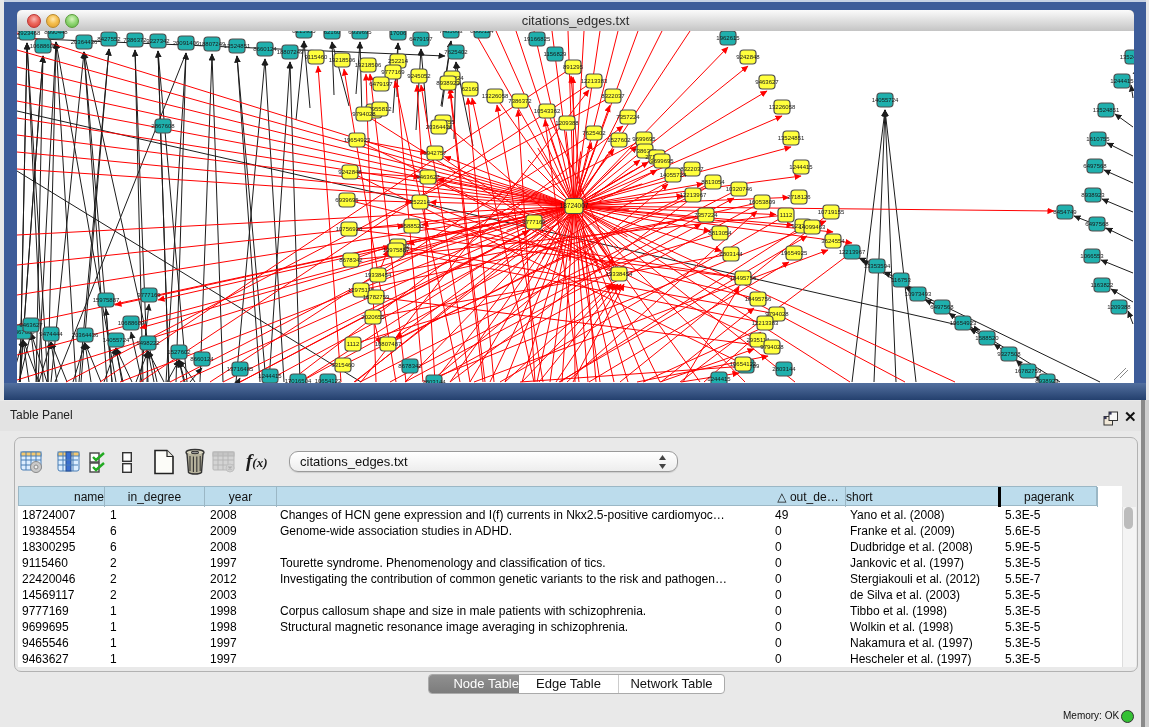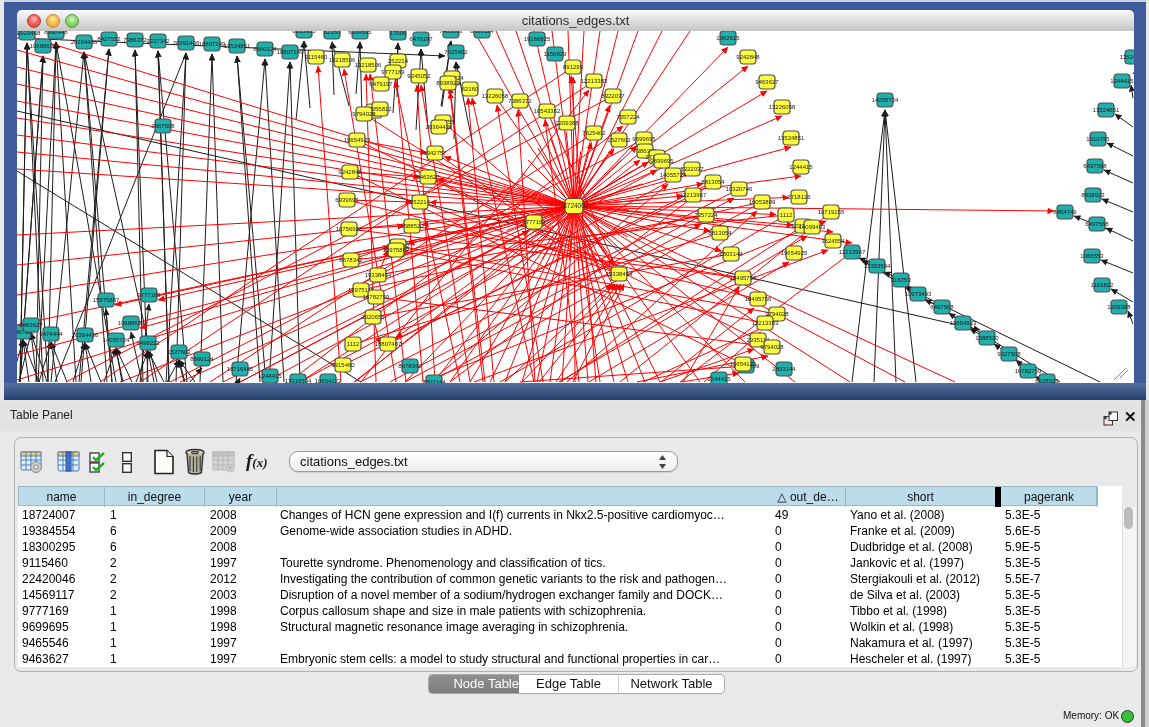--- a/index.html
+++ b/index.html
@@ -699,25 +699,25 @@
 <div class="abs" style="left:289px;top:451px;width:387px;height:19px;border:1px solid #9a9a9a;
  border-radius:9px;background:linear-gradient(#ffffff,#ededed);box-shadow:0 1px 1px rgba(0,0,0,0.12)">
  <div class="abs" style="left:10px;top:2px;font-size:13px;color:#111">citations_edges.txt</div>
  <svg class="abs" style="left:368px;top:3px" width="9" height="14" viewBox="0 0 9 14">
   <path d="M4.5 0 L8 5 H1 z" fill="#444"></path>
       <path d="M4.5 14 L1 9 H8 z" fill="#444"></path>
  </svg>
 </div>
 <div style="position:absolute;left:18px;top:486px;width:1104px;height:181px;background:#fff"></div>
 <div style="position:absolute;left:18px;top:486px;width:1079px;height:20px;background:#bcdcec;border:1px solid #9bb7c5;box-sizing:border-box;font-size:12px;color:#111">
-    <div style="position:absolute;left:0px;top:0;width:86px;height:20px;border-right:1px solid #9bb7c5;box-sizing:border-box;text-align:center;line-height:20px;overflow:hidden">name</div>
+    <div style="position:absolute;left:0px;top:0;width:86px;height:20px;border-right:1px solid #9bb7c5;box-sizing:border-box;text-align:right;line-height:20px;overflow:hidden">name</div>
     <div style="position:absolute;left:86px;top:0;width:100px;height:20px;border-right:1px solid #9bb7c5;box-sizing:border-box;text-align:center;line-height:20px;overflow:hidden">in_degree</div>
     <div style="position:absolute;left:186px;top:0;width:72px;height:20px;border-right:1px solid #9bb7c5;box-sizing:border-box;text-align:center;line-height:20px;overflow:hidden">year</div>
     <div style="position:absolute;left:752px;top:0;width:75px;height:20px;border-right:1px solid #9bb7c5;box-sizing:border-box;text-align:center;line-height:20px;overflow:hidden">△ out_de…</div>
-    <div style="position:absolute;left:827px;top:0;width:155px;height:20px;border-right:6px solid #000000;box-sizing:border-box;text-align:center;line-height:20px;overflow:hidden">short</div>
+    <div style="position:absolute;left:827px;top:0;width:155px;height:20px;border-right:3px solid #000000;box-sizing:border-box;line-height:20px;overflow:hidden">short</div>
     <div style="position:absolute;left:982px;top:0;width:97px;height:20px;border-right:1px solid #9bb7c5;box-sizing:border-box;text-align:center;line-height:20px;overflow:hidden">pagerank</div>
   </div>
 <div style="position:absolute;left:18px;top:507px;width:1103px;height:16px;font-size:12px;line-height:16px;color:#000">
     <div style="position:absolute;left:4px;top:0;width:82px;height:16px;overflow:hidden;white-space:nowrap">18724007</div>
     <div style="position:absolute;left:92px;top:0;width:95px;height:16px;overflow:hidden;white-space:nowrap">1</div>
     <div style="position:absolute;left:192px;top:0;width:68px;height:16px;overflow:hidden;white-space:nowrap">2008</div>
     <div style="position:absolute;left:262px;top:0;width:490px;height:16px;overflow:hidden;white-space:nowrap">Changes of HCN gene expression and I(f) currents in Nkx2.5-positive cardiomyoc…</div>
     <div style="position:absolute;left:757px;top:0;width:72px;height:16px;overflow:hidden;white-space:nowrap">49</div>
     <div style="position:absolute;left:832px;top:0;width:152px;height:16px;overflow:hidden;white-space:nowrap">Yano et al. (2008)</div>
     <div style="position:absolute;left:987px;top:0;width:90px;height:16px;overflow:hidden;white-space:nowrap">5.3E-5</div>
@@ -754,21 +754,20 @@
     <div style="position:absolute;left:192px;top:0;width:68px;height:16px;overflow:hidden;white-space:nowrap">2012</div>
     <div style="position:absolute;left:262px;top:0;width:490px;height:16px;overflow:hidden;white-space:nowrap">Investigating the contribution of common genetic variants to the risk and pathogen…</div>
     <div style="position:absolute;left:757px;top:0;width:72px;height:16px;overflow:hidden;white-space:nowrap">0</div>
     <div style="position:absolute;left:832px;top:0;width:152px;height:16px;overflow:hidden;white-space:nowrap">Stergiakouli et al. (2012)</div>
     <div style="position:absolute;left:987px;top:0;width:90px;height:16px;overflow:hidden;white-space:nowrap">5.5E-7</div>
   </div>
 <div style="position:absolute;left:18px;top:587px;width:1103px;height:16px;font-size:12px;line-height:16px;color:#000">
     <div style="position:absolute;left:4px;top:0;width:82px;height:16px;overflow:hidden;white-space:nowrap">14569117</div>
     <div style="position:absolute;left:92px;top:0;width:95px;height:16px;overflow:hidden;white-space:nowrap">2</div>
     <div style="position:absolute;left:192px;top:0;width:68px;height:16px;overflow:hidden;white-space:nowrap">2003</div>
-    <div style="position:absolute;left:262px;top:0;width:490px;height:16px;overflow:hidden;white-space:nowrap">Disruption of a novel member of a sodium/hydrogen exchanger family and DOCK…</div>
     <div style="position:absolute;left:757px;top:0;width:72px;height:16px;overflow:hidden;white-space:nowrap">0</div>
     <div style="position:absolute;left:832px;top:0;width:152px;height:16px;overflow:hidden;white-space:nowrap">de Silva et al. (2003)</div>
     <div style="position:absolute;left:987px;top:0;width:90px;height:16px;overflow:hidden;white-space:nowrap">5.3E-5</div>
   </div>
 <div style="position:absolute;left:18px;top:603px;width:1103px;height:16px;font-size:12px;line-height:16px;color:#000">
     <div style="position:absolute;left:4px;top:0;width:82px;height:16px;overflow:hidden;white-space:nowrap">9777169</div>
     <div style="position:absolute;left:92px;top:0;width:95px;height:16px;overflow:hidden;white-space:nowrap">1</div>
     <div style="position:absolute;left:192px;top:0;width:68px;height:16px;overflow:hidden;white-space:nowrap">1998</div>
     <div style="position:absolute;left:262px;top:0;width:490px;height:16px;overflow:hidden;white-space:nowrap">Corpus callosum shape and size in male patients with schizophrenia.</div>
     <div style="position:absolute;left:757px;top:0;width:72px;height:16px;overflow:hidden;white-space:nowrap">0</div>
@@ -789,21 +788,20 @@
     <div style="position:absolute;left:92px;top:0;width:95px;height:16px;overflow:hidden;white-space:nowrap">1</div>
     <div style="position:absolute;left:192px;top:0;width:68px;height:16px;overflow:hidden;white-space:nowrap">1997</div>
     <div style="position:absolute;left:757px;top:0;width:72px;height:16px;overflow:hidden;white-space:nowrap">0</div>
     <div style="position:absolute;left:832px;top:0;width:152px;height:16px;overflow:hidden;white-space:nowrap">Nakamura et al. (1997)</div>
     <div style="position:absolute;left:987px;top:0;width:90px;height:16px;overflow:hidden;white-space:nowrap">5.3E-5</div>
   </div>
 <div style="position:absolute;left:18px;top:651px;width:1103px;height:16px;font-size:12px;line-height:16px;color:#000">
     <div style="position:absolute;left:4px;top:0;width:82px;height:16px;overflow:hidden;white-space:nowrap">9463627</div>
     <div style="position:absolute;left:92px;top:0;width:95px;height:16px;overflow:hidden;white-space:nowrap">1</div>
     <div style="position:absolute;left:192px;top:0;width:68px;height:16px;overflow:hidden;white-space:nowrap">1997</div>
-    <div style="position:absolute;left:262px;top:0;width:490px;height:16px;overflow:hidden;white-space:nowrap">Embryonic stem cells: a model to study structural and functional properties in car…</div>
     <div style="position:absolute;left:757px;top:0;width:72px;height:16px;overflow:hidden;white-space:nowrap">0</div>
     <div style="position:absolute;left:832px;top:0;width:152px;height:16px;overflow:hidden;white-space:nowrap">Hescheler et al. (1997)</div>
     <div style="position:absolute;left:987px;top:0;width:90px;height:16px;overflow:hidden;white-space:nowrap">5.3E-5</div>
   </div>
 
 <div class="abs" style="left:1122px;top:507px;width:13px;height:160px;background:#f4f4f4;border-left:1px solid #ddd"></div>
 <div class="abs" style="left:1124px;top:507px;width:9px;height:22px;background:#bcbcbc;border-radius:5px"></div>
 
 <div class="abs" style="left:428px;top:674px;width:295px;height:18px;border:1px solid #aaa;
  border-radius:4px;background:#fff;font-size:13px;line-height:18px;color:#111">

